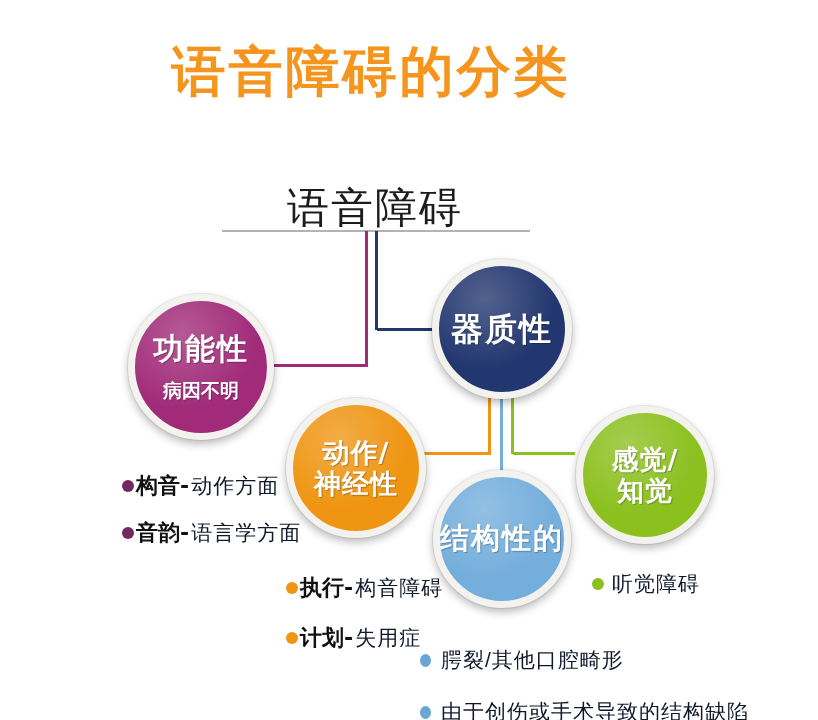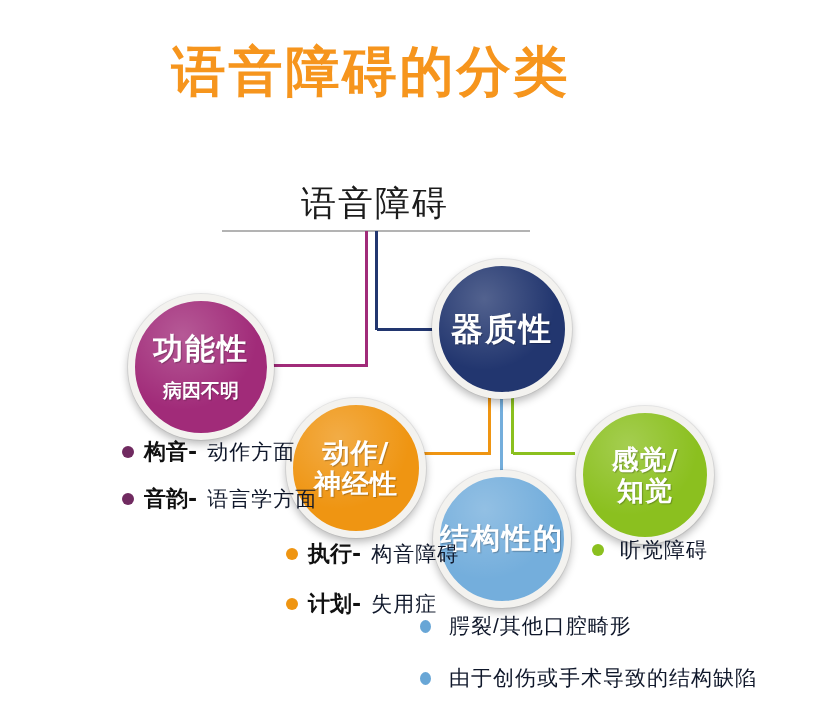--- a/index.html
+++ b/index.html
@@ -13,39 +13,40 @@
   .title {
     position: absolute; left: 0; top: 36px; width: 742px;
     text-align: center;
     font-size: 54px; font-weight: 900; letter-spacing: 3px;
     font-family: "DejaVu Sans", sans-serif;
   }
   .root-label {
     position: absolute; left: 280px; top: 180px; width: 190px;
     text-align: center;
     font-family: Liberation Sans, sans-serif;
-    font-size: 35px; letter-spacing: 2px; color: #1c1c1c;
+    font-size: 42px; letter-spacing: 2px; color: #1c1c1c;
   }
   .line { position: absolute; }
   .circle {
     position: absolute; border-radius: 50%;
     border: 7px solid #f3f2ef;
     box-shadow: 0 4px 9px rgba(0,0,0,.28), 0 0 0 1px rgba(0,0,0,.07);
     background-image: radial-gradient(circle at 36% 26%, rgba(255,255,255,.22), rgba(255,255,255,0) 58%);
     display: flex; flex-direction: column; align-items: center; justify-content: center;
     color: #ffffff; text-align: center; font-weight: bold;
     line-height: 1.15;
   }
   .circle .main  { font-size: 30px; letter-spacing: 2px; text-shadow: 1px 1px 1px rgba(0,0,0,.25); }
   .circle .main2 { font-size: 27px; letter-spacing: 1px; text-shadow: 1px 1px 1px rgba(0,0,0,.25); }
   .circle .sub   { font-size: 19px; margin-top: 14px; white-space: nowrap; text-shadow: 1px 1px 1px rgba(0,0,0,.25); }
   .circle .sub-wide { font-size: 20px; margin-top: 16px; white-space: nowrap; letter-spacing: 0px; text-shadow: 1px 1px 1px rgba(0,0,0,.25); }
   .bullet-row {
-    position: absolute; display: flex; align-items: center; gap: 10px;
+    position: absolute; display: flex; align-items: center; gap: 2px;
     height: 28px;
+    margin-top: 34px;
   }
   .dot { width: 12px; height: 12px; border-radius: 50%; flex: 0 0 auto; }
   .b-lead {
     font-family: "DejaVu Sans", sans-serif; font-weight: bold;
     font-size: 22px; color: #111111; white-space: nowrap;
   }
   .b-rest {
     font-family: Liberation Sans, sans-serif;
     font-size: 21px; color: #0f172a; white-space: nowrap; letter-spacing: 1px;
   }

